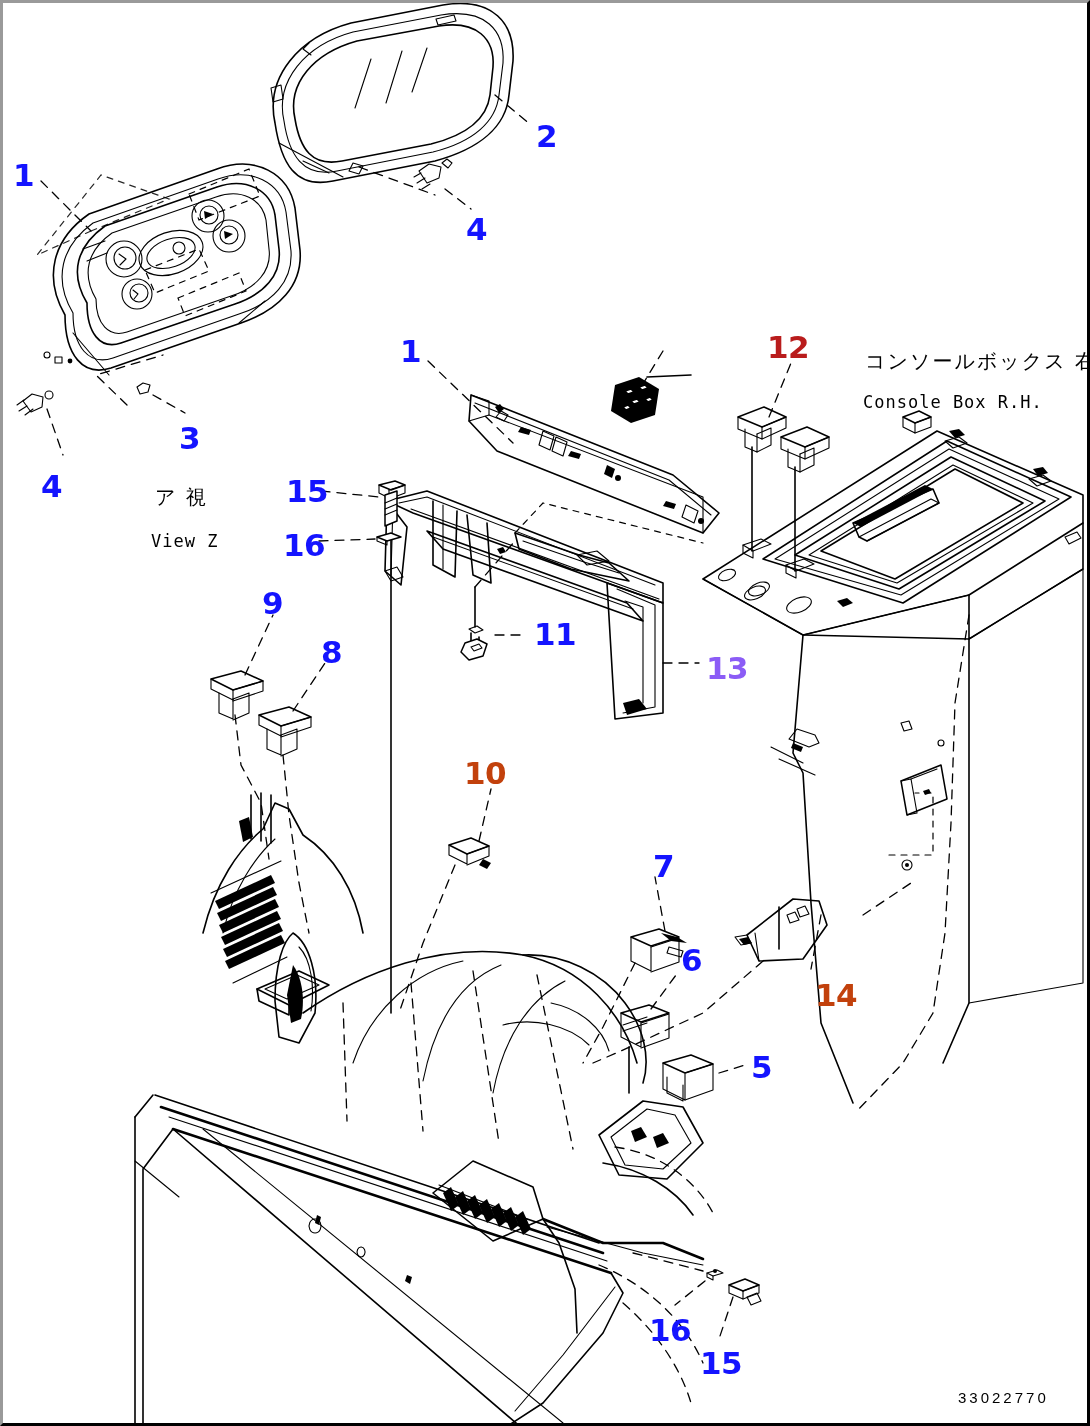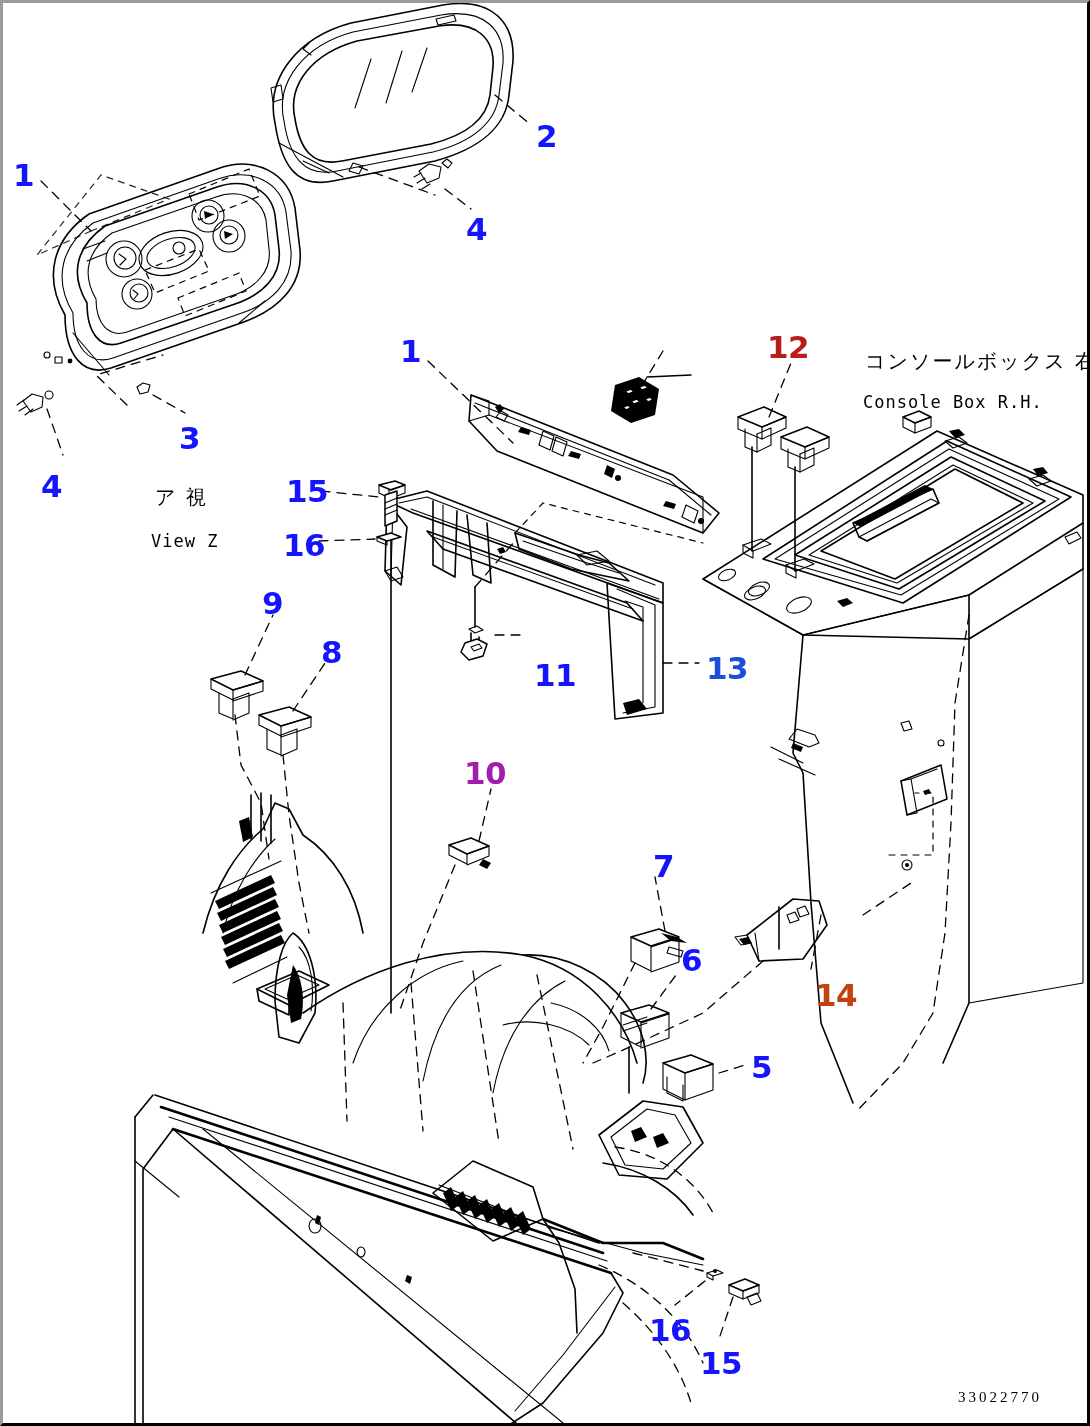--- a/index.html
+++ b/index.html
@@ -33,21 +33,21 @@
     font-family:"DejaVu Sans Mono","Liberation Mono",monospace;
     font-size:17px;
     line-height:21px;
     white-space:pre;
     letter-spacing:1px;
   }
   .note.jp{font-family:"DejaVu Sans","Liberation Sans",sans-serif;font-size:20px;letter-spacing:2px;}
   .code{
     position:absolute;
     color:#000000;
-    font-family:Liberation Serif, serif;
+    font-family:Liberation Sans, sans-serif;
     font-size:15px;
     letter-spacing:3px;
     white-space:nowrap;
   }
 </style>
 </head>
 <body>
 
 <div id="sheet">
 
@@ -498,25 +498,25 @@
   <div id="callout-layer">
       <div class="cal" style="left: 10px; top: 157px; color: rgb(20, 20, 255);">1</div>
       <div class="cal" style="left: 533px; top: 118px; color: rgb(20, 20, 255);">2</div>
       <div class="cal" style="left: 463px; top: 211px; color: rgb(20, 20, 255);">4</div>
       <div class="cal" style="left: 176px; top: 420px; color: rgb(20, 20, 255);">3</div>
       <div class="cal" style="left: 38px; top: 468px; color: rgb(20, 20, 255);">4</div>
       <div class="cal" style="left: 397px; top: 333px; color: rgb(20, 20, 255);">1</div>
       <div class="cal" style="left: 764px; top: 329px; color: #b91c1c;">12</div>
       <div class="cal" style="left: 283px; top: 473px; color: rgb(20, 20, 255);">15</div>
       <div class="cal" style="left: 280px; top: 527px; color: rgb(20, 20, 255);">16</div>
-      <div class="cal" style="left: 531px; top: 616px; color: rgb(20, 20, 255); margin-top: 41px;">11</div>
-      <div class="cal" style="left: 703px; top: 650px; color: #1d4ed8;">13</div>
+      <div class="cal" style="left: 531px; top: 616px; color: rgb(20, 20, 255);">11</div>
+      <div class="cal" style="left: 703px; top: 650px; color: #8b5cf6;">13</div>
       <div class="cal" style="left: 259px; top: 585px; color: rgb(20, 20, 255);">9</div>
       <div class="cal" style="left: 318px; top: 634px; color: rgb(20, 20, 255);">8</div>
-      <div class="cal" style="left: 461px; top: 755px; color: #a21caf; text-align: right;">10</div>
+      <div class="cal" style="left: 461px; top: 755px; color: #c2410c; text-align: right;">10</div>
       <div class="cal" style="left: 650px; top: 848px; color: rgb(20, 20, 255);">7</div>
       <div class="cal" style="left: 678px; top: 942px; color: rgb(20, 20, 255);">6</div>
       <div class="cal" style="left: 812px; top: 977px; color: #c2410c;">14</div>
       <div class="cal" style="left: 748px; top: 1049px; color: rgb(20, 20, 255);">5</div>
       <div class="cal" style="left: 646px; top: 1312px; color: rgb(20, 20, 255);">16</div>
       <div class="cal" style="left: 697px; top: 1345px; color: rgb(20, 20, 255);">15</div>
     </div>
 
 </div>
 

